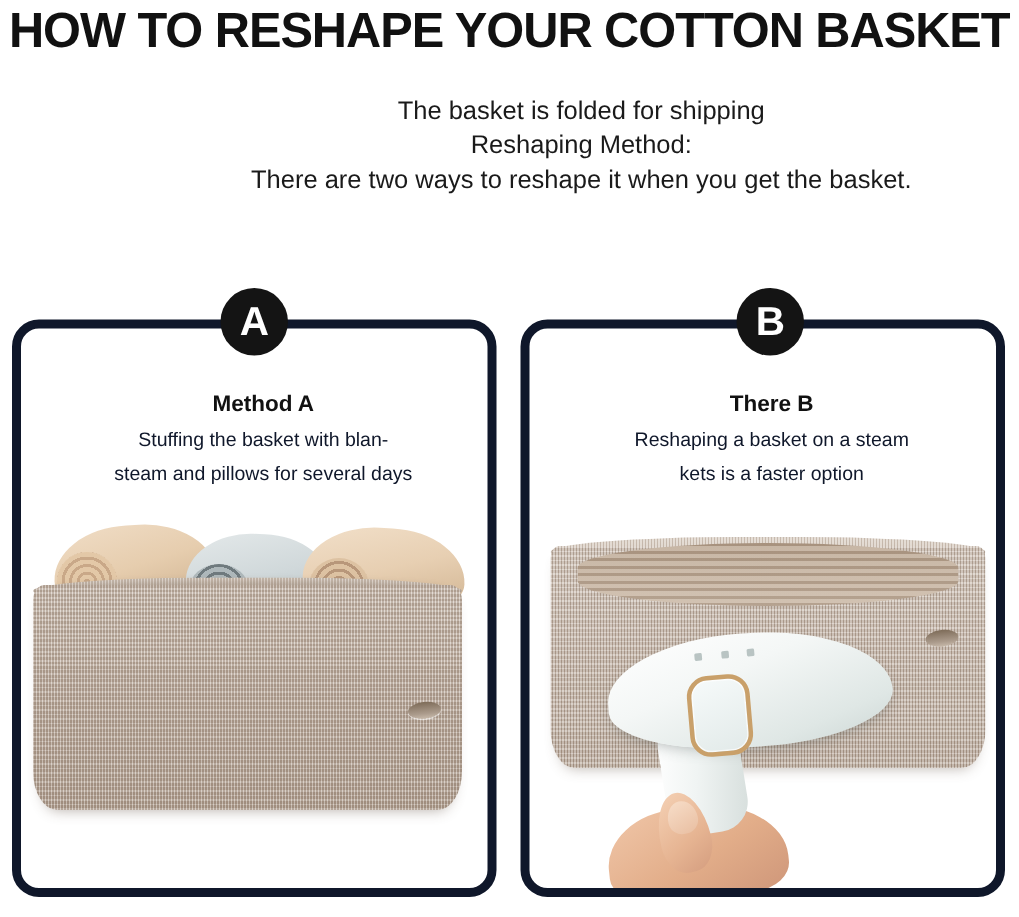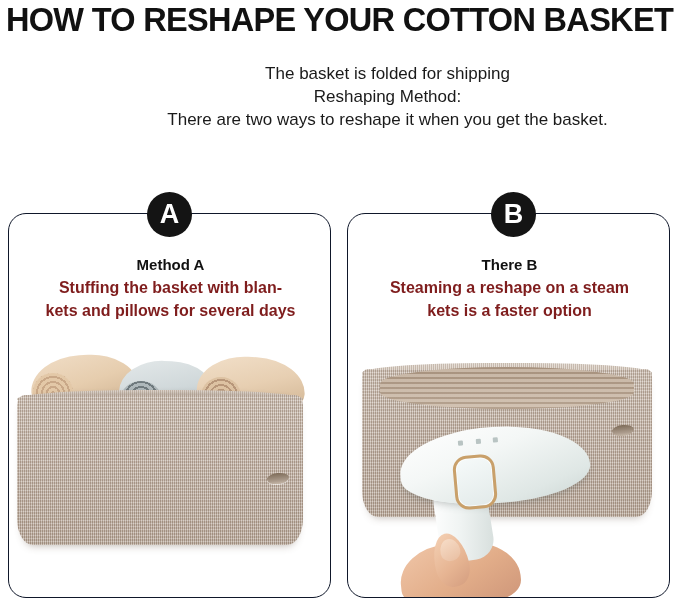--- a/index.html
+++ b/index.html
@@ -50,21 +50,21 @@
     white-space: nowrap;
   }
 
   
   .method-panel {
     position: absolute;
     top: 213px;
     width: 323px;
     height: 385px;
     box-sizing: border-box;
-    border: 1px solid #0f172a;
+    border: 6px solid #0f172a;
     border-radius: 18px;
     background: #ffffff;
     overflow: hidden;
   }
   #panel-a { left: 8px; }
   #panel-b { left: 347px; }
 
   .panel-heading {
     position: absolute;
     left: 6px;
@@ -72,24 +72,24 @@
     width: 311px;
     text-align: center;
   }
   .panel-title {
     font-size: 15px;
     line-height: 22px;
     font-weight: 700;
     color: #111111;
   }
   .panel-desc {
-    font-size: 16px;
+    font-size: 13px;
     line-height: 23px;
-    font-weight: 700;
-    color: #7f1d1d;
+    font-weight: 400;
+    color: #0f172a;
   }
 
   
   .letter-badge {
     position: absolute;
     top: 192px;
     width: 45px;
     height: 45px;
     border-radius: 50%;
     background: #141414;
@@ -383,21 +383,21 @@
   <div class="intro-line">The basket is folded for shipping</div>
   <div class="intro-line">Reshaping Method:</div>
   <div class="intro-line">There are two ways to reshape it when you get the basket.</div>
 </div>
 
 <div class="method-panel" id="panel-a">
 
   <div class="panel-heading">
     <div class="panel-title">Method A</div>
     <div class="panel-desc">Stuffing the basket with blan-</div>
-    <div class="panel-desc">kets and pillows for several days</div>
+    <div class="panel-desc">steam and pillows for several days</div>
   </div>
 
   <div class="photo-area">
     <div class="roll" id="roll-left"></div>
     <div id="roll-left-spiral"></div>
     <div class="roll" id="roll-mid"></div>
     <div id="roll-mid-spiral"></div>
     <div class="roll" id="roll-right"></div>
     <div id="roll-right-spiral"></div>
 
@@ -407,21 +407,21 @@
       <div id="handle-a"></div>
     </div>
   </div>
 
 </div>
 
 <div class="method-panel" id="panel-b">
 
   <div class="panel-heading">
     <div class="panel-title">There B</div>
-    <div class="panel-desc">Steaming a reshape on a steam</div>
+    <div class="panel-desc">Reshaping a basket on a steam</div>
     <div class="panel-desc">kets is a faster option</div>
   </div>
 
   <div class="photo-area">
     <div class="basket-rim" id="basket-b-rim"></div>
     <div class="basket" id="basket-b">
       <div id="handle-b"></div>
     </div>
     <div id="basket-b-interior"></div>
 

